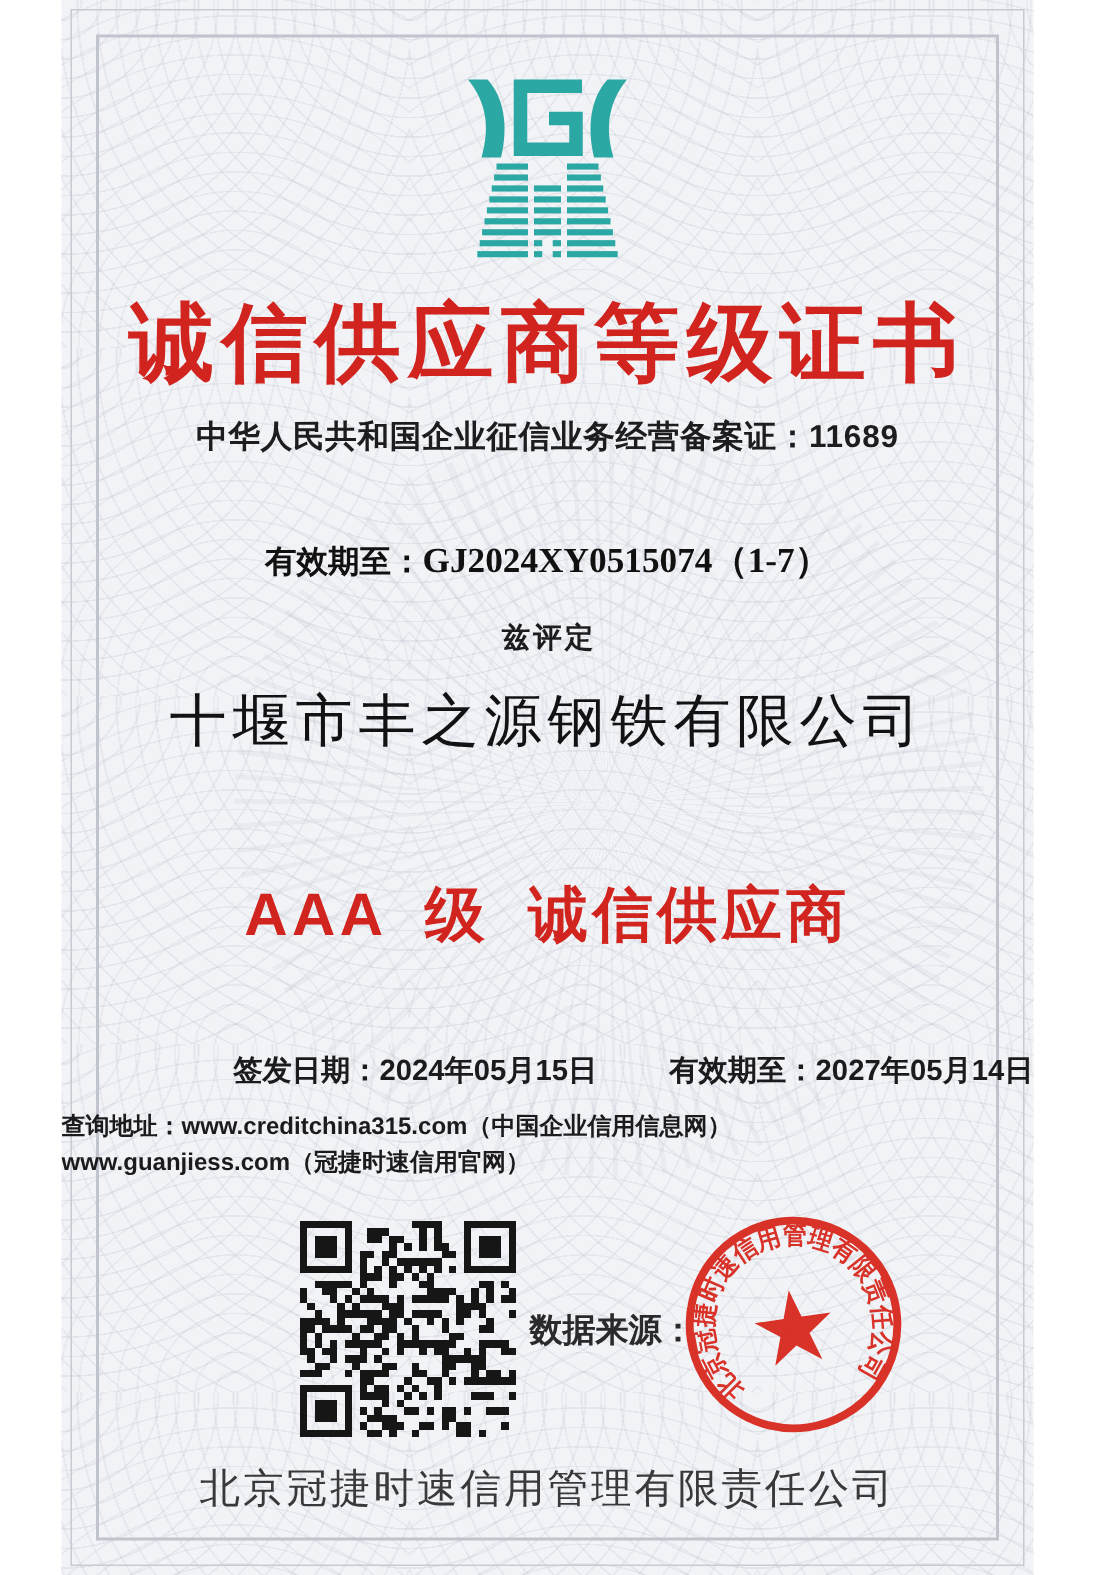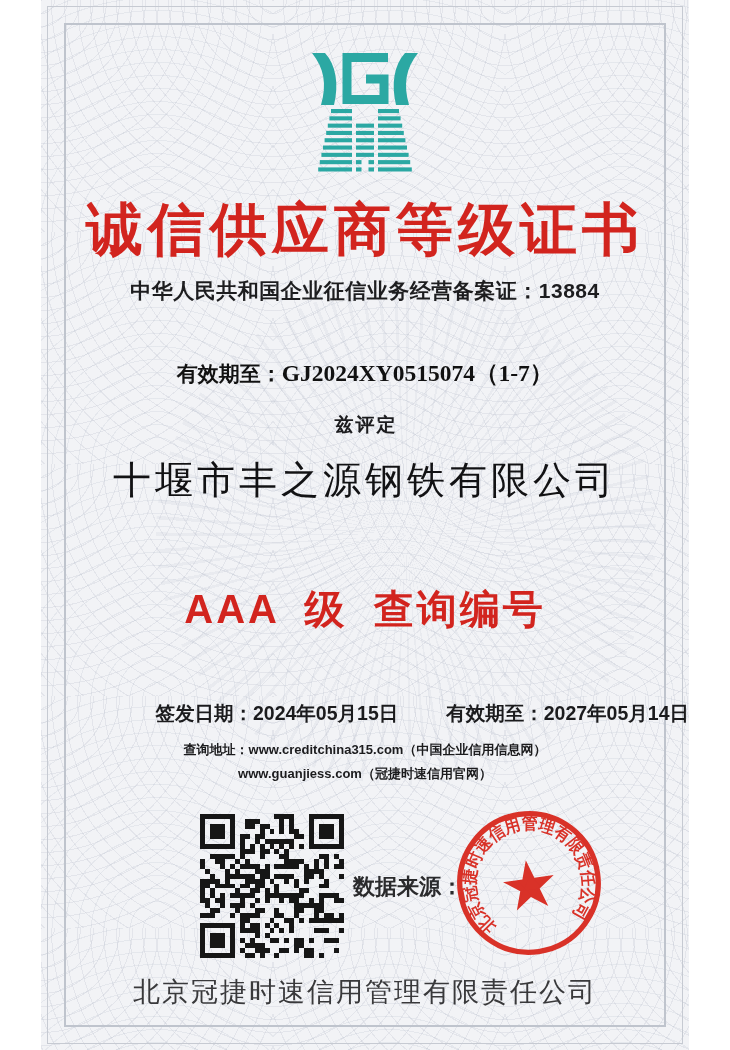--- a/index.html
+++ b/index.html
@@ -40,21 +40,21 @@
     font-family:"Liberation Serif", serif;font-size:38px;font-weight:400;color:#121214;letter-spacing:4px;
   }
   .grade{
     position:absolute;left:0;right:0;top:582px;text-align:center;
     font-size:40px;font-weight:800;color:#d2241e;letter-spacing:3px;word-spacing:12px;
   }
   .dates{
     position:absolute;left:0;right:0;top:700px;display:flex;justify-content:flex-end;gap:48px;
     font-size:19.5px;font-weight:700;color:#1b1b1d;
   }
-  .addr{position:absolute;left:0;right:0;text-align:center;font-size:13px;font-weight:700;color:#1b1b1d;}
+  .addr{position:absolute;left:0;right:0;text-align:left;font-size:16px;font-weight:700;color:#1b1b1d;}
   .addr1{top:741px;}
   .addr2{top:765px;}
   .qr{position:absolute;left:159px;top:814px;width:144px;height:144px;shape-rendering:crispEdges;fill:#161616;}
   .source{
     position:absolute;left:312px;top:872px;
     font-family:"Liberation Serif", serif;font-size:22px;font-weight:600;color:#2a2a2c;
   }
   .seal{position:absolute;left:413px;top:808px;width:150px;height:150px;transform:rotate(-8deg);opacity:0.95;}
   .seal text{font-family:"Liberation Sans", sans-serif;font-size:17.5px;font-weight:700;}
   .issuer{
@@ -101,29 +101,29 @@
         <rect x="48" y="108.1" width="5.5" height="4.1"></rect>
         <rect x="60.5" y="108.1" width="5.5" height="4.1"></rect>
         <rect x="10.2" y="115.4" width="33.8" height="4.1"></rect>
         <rect x="70" y="115.4" width="33.8" height="4.1"></rect>
         <rect x="48" y="115.4" width="5.5" height="4.1"></rect>
         <rect x="60.5" y="115.4" width="5.5" height="4.1"></rect>
       </g>
   </svg>
 
   <div class="title">诚信供应商等级证书</div>
-  <div class="subtitle">中华人民共和国企业征信业务经营备案证：13884</div>
+  <div class="subtitle">中华人民共和国企业征信业务经营备案证：11689</div>
 
   <div class="query-row">
     <span class="q-label">有效期至：</span><span class="q-value">GJ2024XY0515074（1-7）</span>
   </div>
 
   <div class="evaluate">兹评定</div>
   <div class="company">十堰市丰之源钢铁有限公司</div>
-  <div class="grade">AAA 级 查询编号</div>
+  <div class="grade">AAA 级 诚信供应商</div>
 
   <div class="dates">
     <span>签发日期：2024年05月15日</span>
     <span>有效期至：2027年05月14日</span>
   </div>
 
   <div class="addr addr1">查询地址：www.creditchina315.com（中国企业信用信息网）</div>
   <div class="addr addr2">www.guanjiess.com（冠捷时速信用官网）</div>
 
   <svg class="qr" viewBox="0 0 29 29" aria-hidden="true">

